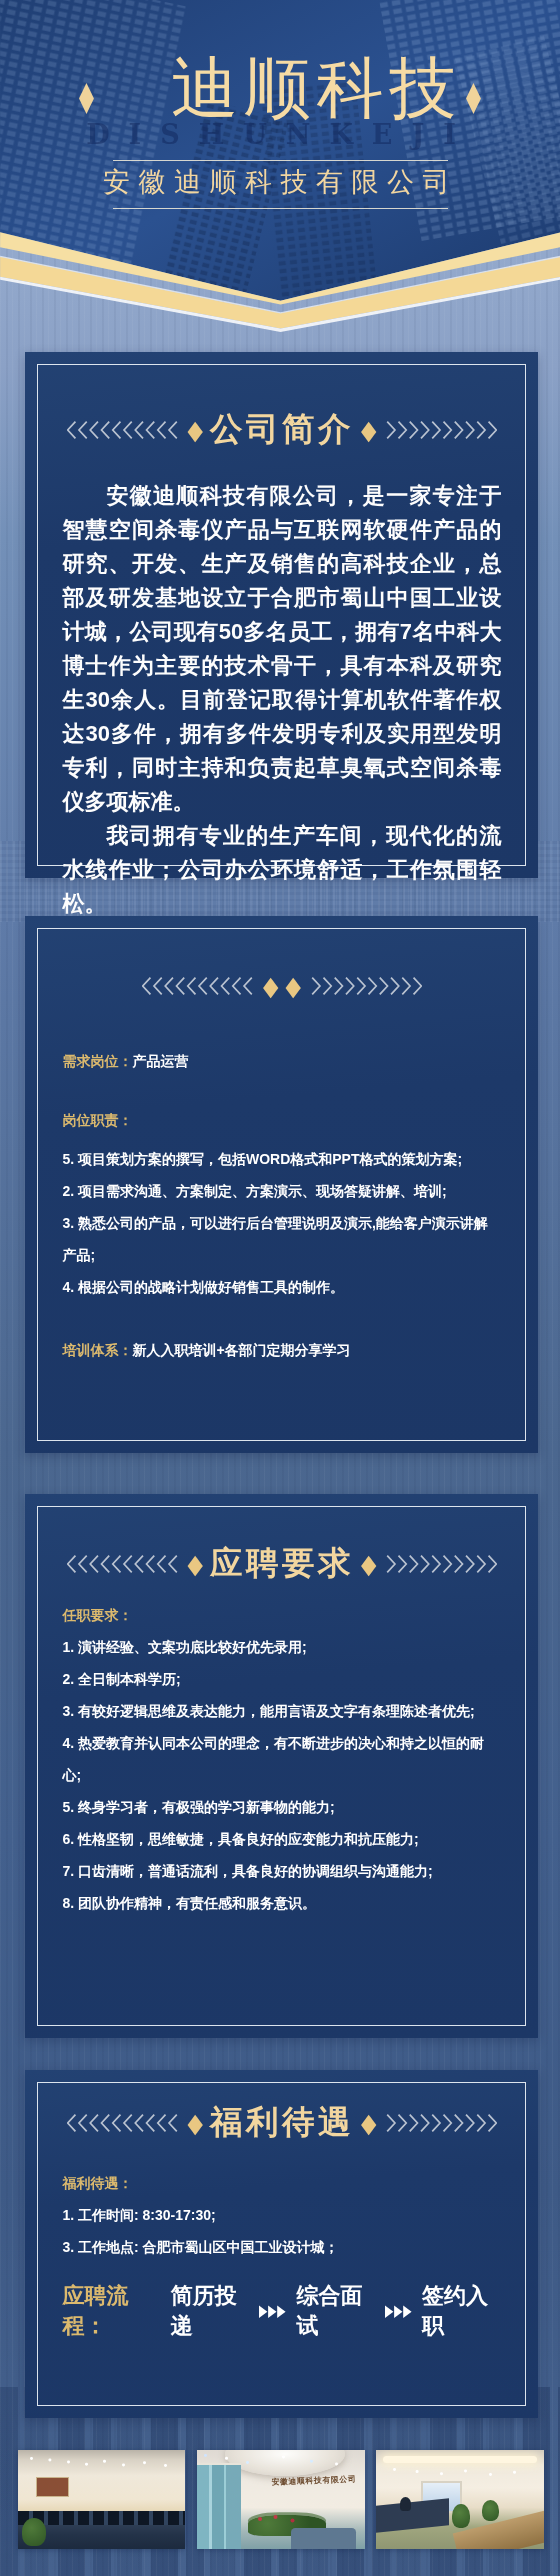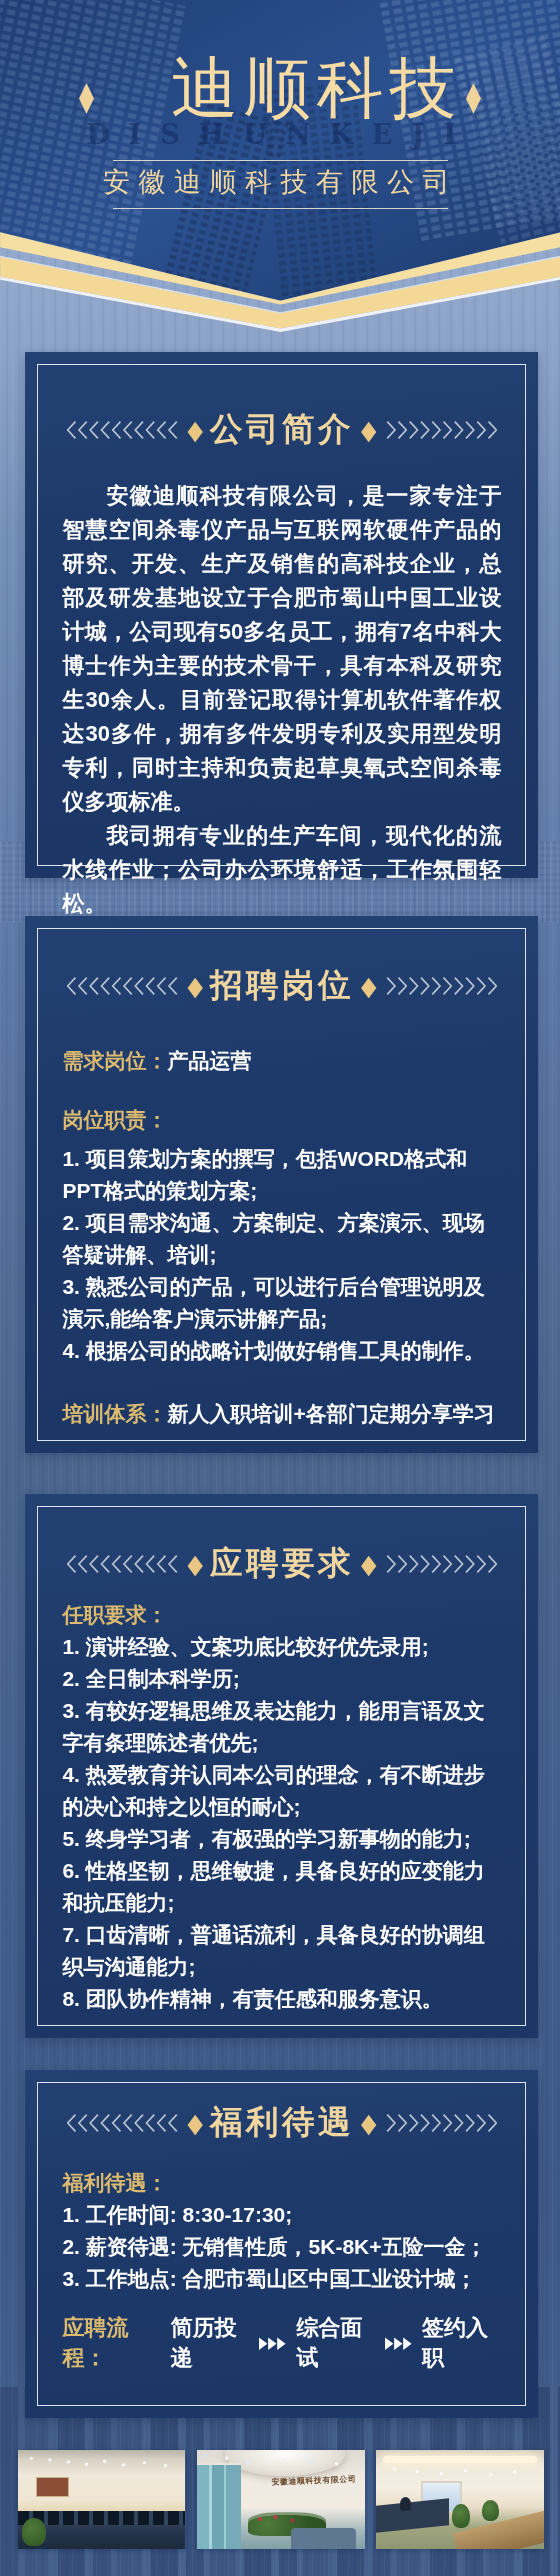--- a/index.html
+++ b/index.html
@@ -58,21 +58,21 @@
   .card-body{padding:0 37px;position:relative;}
 
   .title-row{display:flex;align-items:center;justify-content:center;gap:7px;height:37px;}
   .sec-title{font-size:32.5px;font-weight:700;color:#f2d69f;letter-spacing:3.5px;white-space:nowrap;}
   .sm-diamond{color:#e9c782;font-size:20px;transform:scaleY(1.35);line-height:1;
     font-family:"DejaVu Sans",sans-serif;}
   .chev{flex:0 0 auto;opacity:.92;}
 
   .intro p{margin:0;font-size:22px;line-height:34px;font-weight:700;color:#fdfdfd;
     text-align:justify;text-indent:2em;}
-  .line{font-size:21px;line-height:32px;font-weight:700;color:#ffffff;}
+  .line{font-size:14px;line-height:32px;font-weight:700;color:#ffffff;}
   .label{color:#dbb96e;}
   .mt84{margin-top:59px}.mt72{margin-top:51px}.mt58{margin-top:41px}
   .mt48{margin-top:34px}.mt44{margin-top:31px}.mt38{margin-top:27px}.mt37{margin-top:26px}
   .mt26{margin-top:18.4px}.mt24{margin-top:17px}.mt10{margin-top:7px}
 
   .process{display:flex;align-items:center;gap:9.2px;font-size:22px;font-weight:700;color:#fff;justify-content:space-between;}
   .arrow3{flex:0 0 auto;display:block;}
 
   .photos{position:absolute;top:2450px;left:17.7px;width:526px;height:99px;z-index:3;
     display:flex;gap:11.3px;}
@@ -225,21 +225,20 @@
             <path d="M60 2 L49 14 L60 26"></path>
               <path d="M76 2 L65 14 L76 26"></path>
               <path d="M92 2 L81 14 L92 26"></path>
             <path d="M108 2 L97 14 L108 26"></path>
               <path d="M124 2 L113 14 L124 26"></path>
               <path d="M140 2 L129 14 L140 26"></path>
             <path d="M156 2 L145 14 L156 26"></path>
           </g>
         </svg>
         <span class="sm-diamond">◆</span>
-        <span class="sec-title">招聘岗位</span>
         <span class="sm-diamond">◆</span>
         <svg class="chev" width="114" height="20" viewBox="0 0 162 28" aria-hidden="true">
           <g stroke="#c7ced9" stroke-width="2.4" fill="none">
             <path d="M6 2 L17 14 L6 26"></path>
               <path d="M22 2 L33 14 L22 26"></path>
               <path d="M38 2 L49 14 L38 26"></path>
             <path d="M54 2 L65 14 L54 26"></path>
               <path d="M70 2 L81 14 L70 26"></path>
               <path d="M86 2 L97 14 L86 26"></path>
             <path d="M102 2 L113 14 L102 26"></path>
@@ -247,21 +246,21 @@
               <path d="M134 2 L145 14 L134 26"></path>
             <path d="M150 2 L161 14 L150 26"></path>
           </g>
         </svg>
       </div>
       <div class="line mt58">
         <span class="label">需求岗位：</span><span>产品运营</span>
       </div>
       <div class="line label mt38">岗位职责：</div>
       <div class="mt10">
-        <div class="line">1. 项目策划方案的撰写，包括WORD格式和PPT格式的策划方案;</div>
+        <div class="line">5. 项目策划方案的撰写，包括WORD格式和PPT格式的策划方案;</div>
         <div class="line">2. 项目需求沟通、方案制定、方案演示、现场答疑讲解、培训;</div>
         <div class="line">3. 熟悉公司的产品，可以进行后台管理说明及演示,能给客户演示讲解产品;</div>
         <div class="line">4. 根据公司的战略计划做好销售工具的制作。</div>
       </div>
       <div class="line mt44">
         <span class="label">培训体系：</span><span>新人入职培训+各部门定期分享学习</span>
       </div>
     </div>
   </section>
 
@@ -345,21 +344,20 @@
             <path d="M102 2 L113 14 L102 26"></path>
               <path d="M118 2 L129 14 L118 26"></path>
               <path d="M134 2 L145 14 L134 26"></path>
             <path d="M150 2 L161 14 L150 26"></path>
           </g>
         </svg>
       </div>
       <div class="line label mt37">福利待遇：</div>
       <div>
         <div class="line">1. 工作时间: 8:30-17:30;</div>
-        <div class="line">2. 薪资待遇: 无销售性质，5K-8K+五险一金；</div>
         <div class="line">3. 工作地点: 合肥市蜀山区中国工业设计城；</div>
       </div>
       <div class="process mt26">
         <span class="label">应聘流程：</span>
         <span>简历投递</span>
         <svg class="arrow3" width="28" height="15.5" viewBox="0 0 40 22" aria-hidden="true">
           <g fill="#ffffff">
               <polygon points="0,2 12,11 0,20"></polygon>
               <polygon points="13,2 25,11 13,20"></polygon>
               <polygon points="26,2 38,11 26,20"></polygon>

